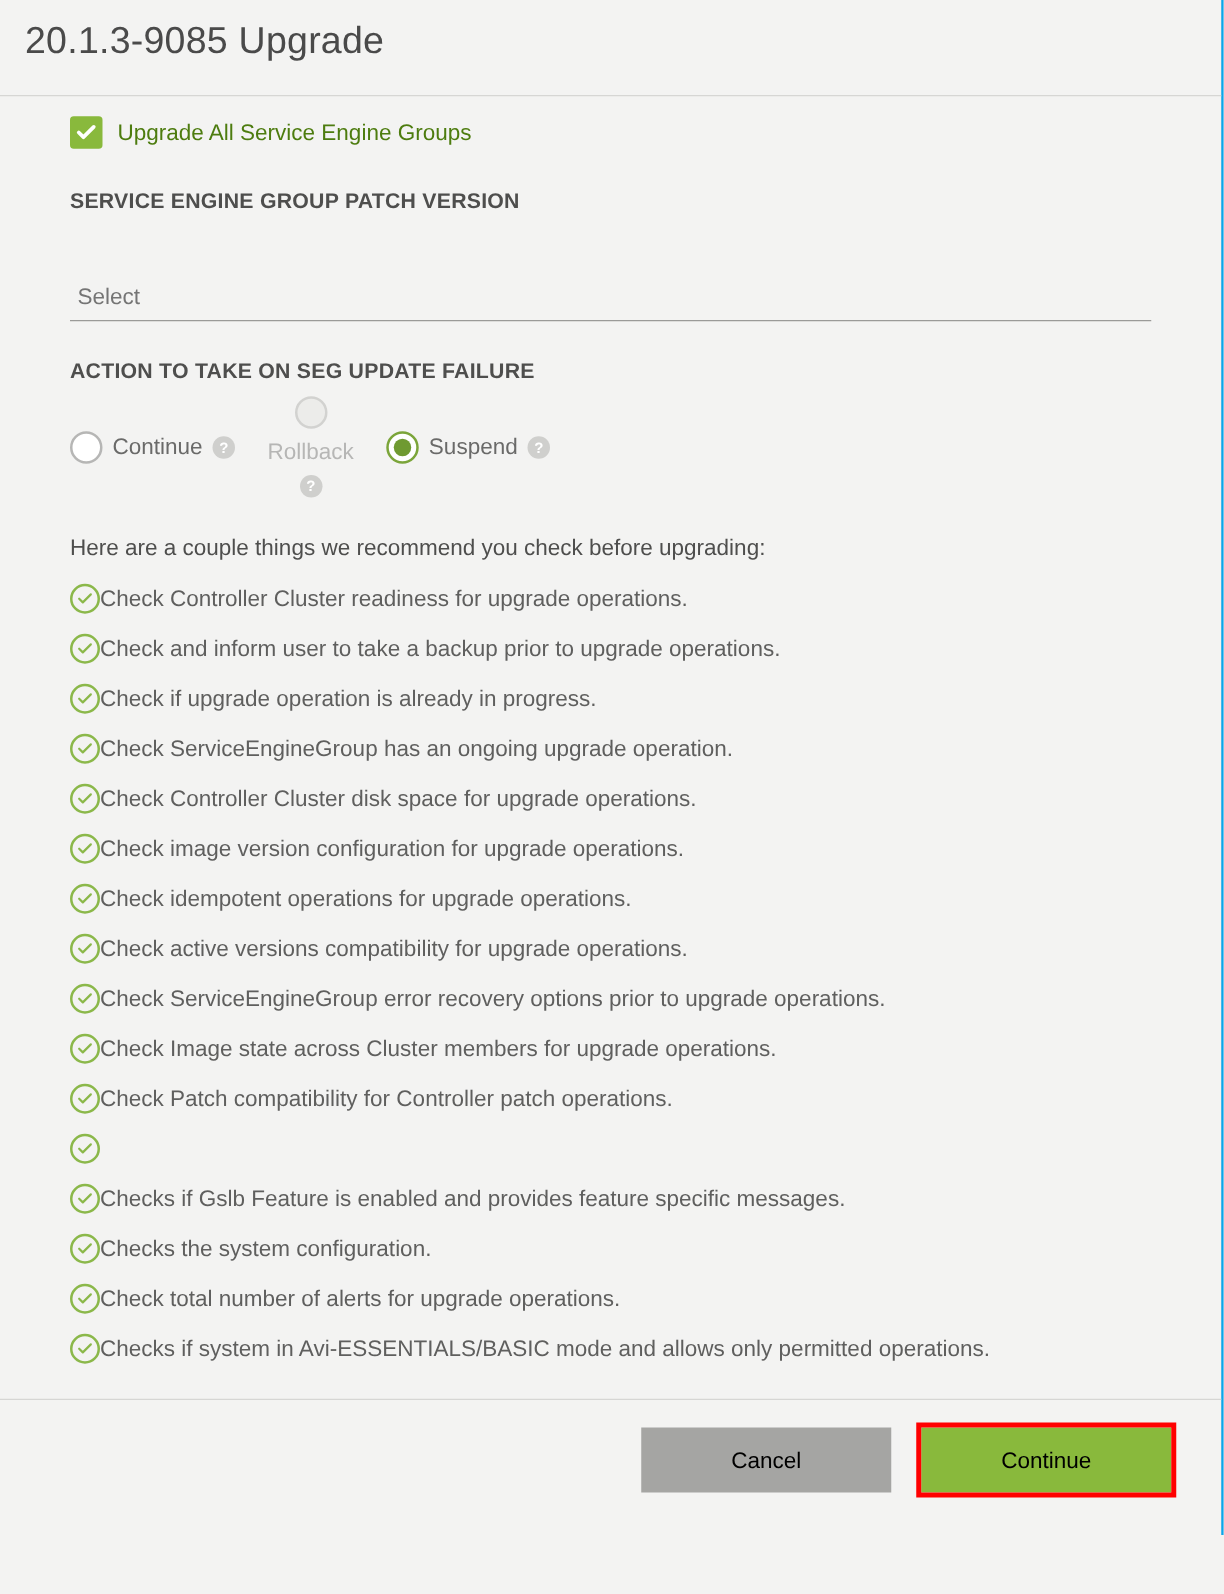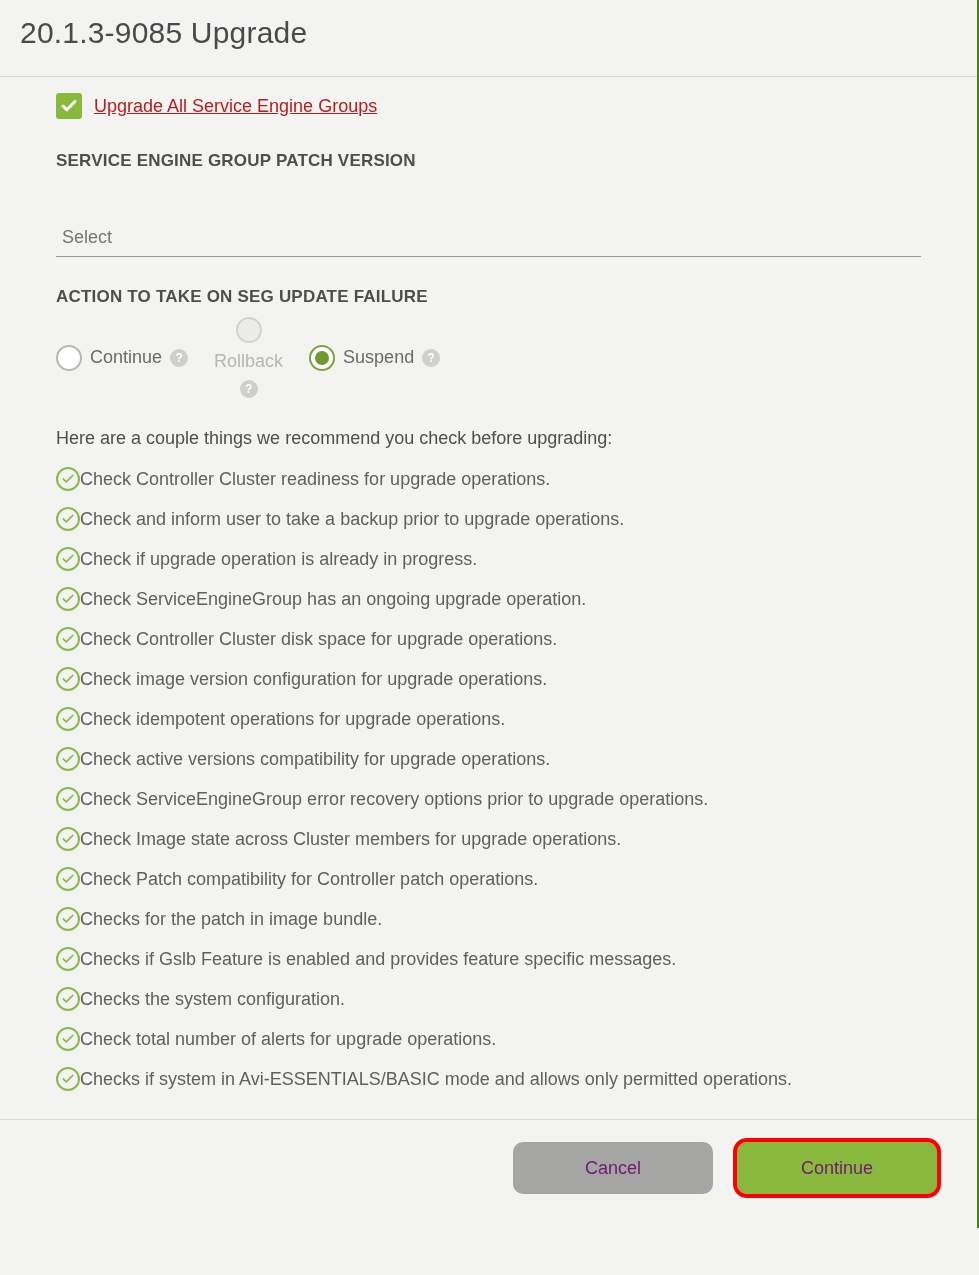--- a/index.html
+++ b/index.html
@@ -4,21 +4,21 @@
 <style>
   * { box-sizing: border-box; margin: 0; padding: 0; }
   html, body {
     width: 979px;
     font-family: "Helvetica Neue", Helvetica, Arial, sans-serif;
     background: #f3f3f2;
     color: #555;
   }
   .page {
     background: #f3f3f2;
-    border-right: 2px solid #4d7c0f;
+    border-right: 2px solid #0ea5e9;
   }
   .header {
     padding: 16px 20px 26px 20px;
   }
   .header h1 {
     font-size: 30px;
     font-weight: 400;
     color: #4a4a4a;
     letter-spacing: 0.2px;
   }
@@ -41,22 +41,21 @@
     background: #89b93c;
     border-radius: 3px;
     display: inline-flex;
     align-items: center;
     justify-content: center;
     color: #fff;
   }
   .chk svg { width: 18px; height: 18px; }
   .checkbox-row .lbl {
     font-size: 18px;
-    color: #b91c1c;
-    text-decoration: underline;
+    color: #4d7c0f;
   }
   .section-label {
     font-size: 17px;
     font-weight: 700;
     color: #4e4e4d;
     letter-spacing: 0.2px;
     margin-bottom: 10px;
   }
   .select-field {
     width: 100%;
@@ -154,23 +153,23 @@
     border-top: 1px solid #d6d6d4;
     padding: 22px 40px 34px 40px;
     display: flex;
     justify-content: flex-end;
     gap: 24px;
   }
   .btn {
     width: 200px;
     height: 52px;
     border: none;
-    border-radius: 10px;
-    font-size: 18px;
-    color: #701a75;
+    border-radius: 0;
+    font-size: 18px;
+    color: #000000;
     cursor: pointer;
     display: inline-flex;
     align-items: center;
     justify-content: center;
   }
   .btn-cancel { background: #a5a5a3; }
   .btn-continue {
     background: #89b93c;
     outline: 4px solid #ff0000;
     outline-offset: 0;
@@ -311,21 +310,20 @@
             </svg>
           </span>
           <span class="check-text">Check Patch compatibility for Controller patch operations.</span>
         </li>
         <li>
           <span class="tick">
             <svg viewBox="0 0 24 24" fill="none" stroke="currentColor" stroke-width="3" stroke-linecap="round" stroke-linejoin="round">
               <polyline points="4 12 9 17 20 6"></polyline>
             </svg>
           </span>
-          <span class="check-text">Checks for the patch in image bundle.</span>
         </li>
         <li>
           <span class="tick">
             <svg viewBox="0 0 24 24" fill="none" stroke="currentColor" stroke-width="3" stroke-linecap="round" stroke-linejoin="round">
               <polyline points="4 12 9 17 20 6"></polyline>
             </svg>
           </span>
           <span class="check-text">Checks if Gslb Feature is enabled and provides feature specific messages.</span>
         </li>
         <li>

